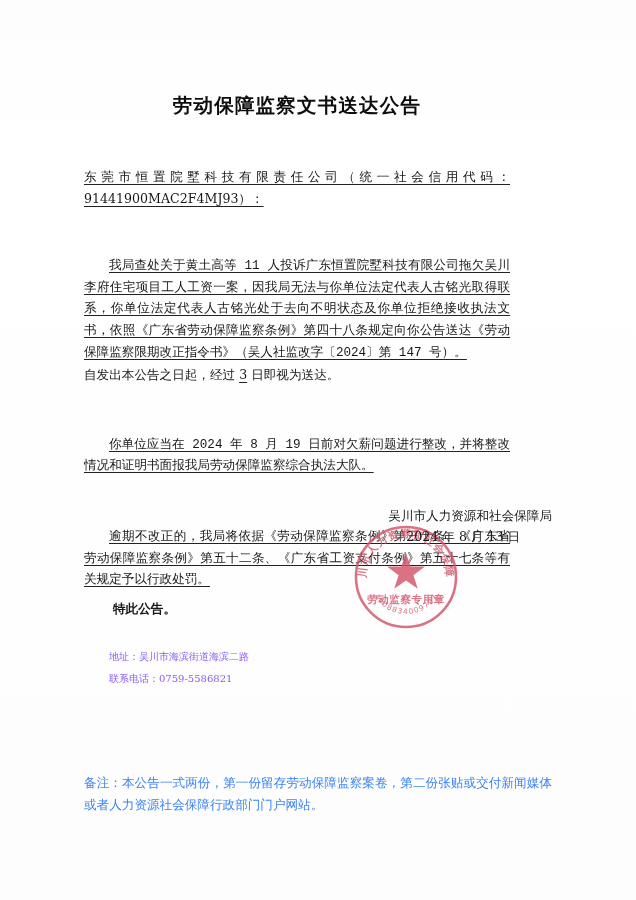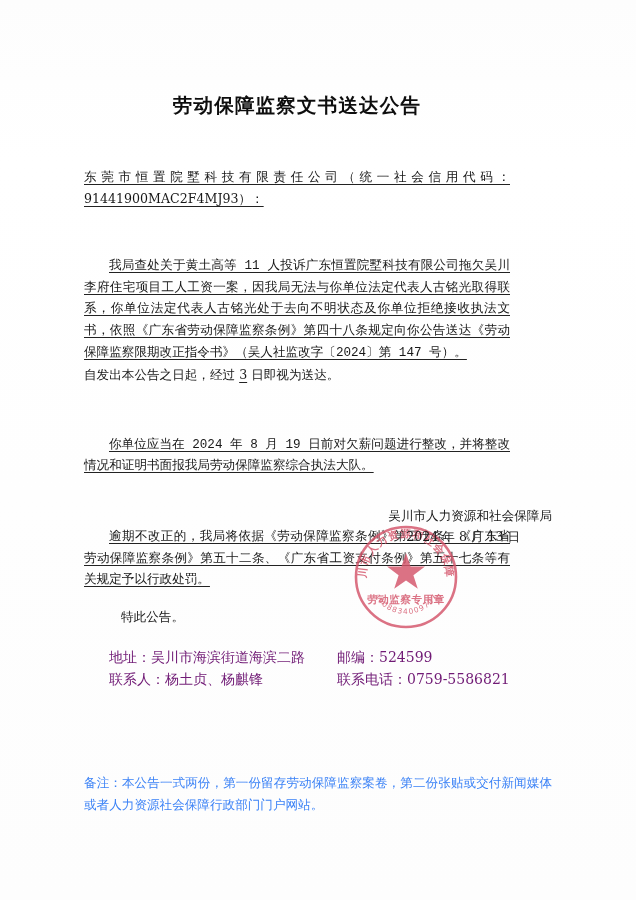--- a/index.html
+++ b/index.html
@@ -70,30 +70,31 @@
     text-decoration: underline;
     text-decoration-thickness: 1px;
     text-underline-offset: 3px;
     text-decoration-color: #222;
     margin-top: 47px;
   }
 
   .sp-sm { height: 2px; }
 
   .notice-line {
-    margin: 12px;
+    margin: 4px;
     text-indent: 25px;
+    font-weight: bold;
   }
 
   
   .contact {
-    margin-top: 19px;
-    font-size: 14px;
+    margin-top: 27px;
+    font-size: 10px;
     line-height: 22px;
-    color: #701a75;
+    color: #8b5cf6;
   }
   .contact-row {
     display: flex;
     padding-left: 25px;
   }
   .contact-col-a { width: 228px; flex: 0 0 228px; }
   .contact-col-b { flex: 1 1 auto; }
 
   
   .sign-area {
@@ -168,24 +169,22 @@
     <p class="para indent ul">逾期不改正的，我局将依据《劳动保障监察条例》第三十条、《广东省劳动保障监察条例》第五十二条、《广东省工资支付条例》第五十七条等有关规定予以行政处罚。</p>
 
     <div class="sp-sm"></div>
 
     <p class="notice-line">特此公告。</p>
   </div>
 
   <div class="contact">
     <div class="contact-row">
       <div class="contact-col-a"><span>地址：</span><span>吴川市海滨街道海滨二路</span></div>
-      <div class="contact-col-b"><span>邮编：</span><span>524599</span></div>
     </div>
     <div class="contact-row">
-      <div class="contact-col-a"><span>联系人：</span><span>杨土贞、杨麒锋</span></div>
       <div class="contact-col-b"><span>联系电话：</span><span>0759-5586821</span></div>
     </div>
   </div>
 
 </div>
 
 <div class="sign-area">
 
   <div class="seal">
     <svg width="108" height="108" viewBox="0 0 108 108" aria-hidden="true">

